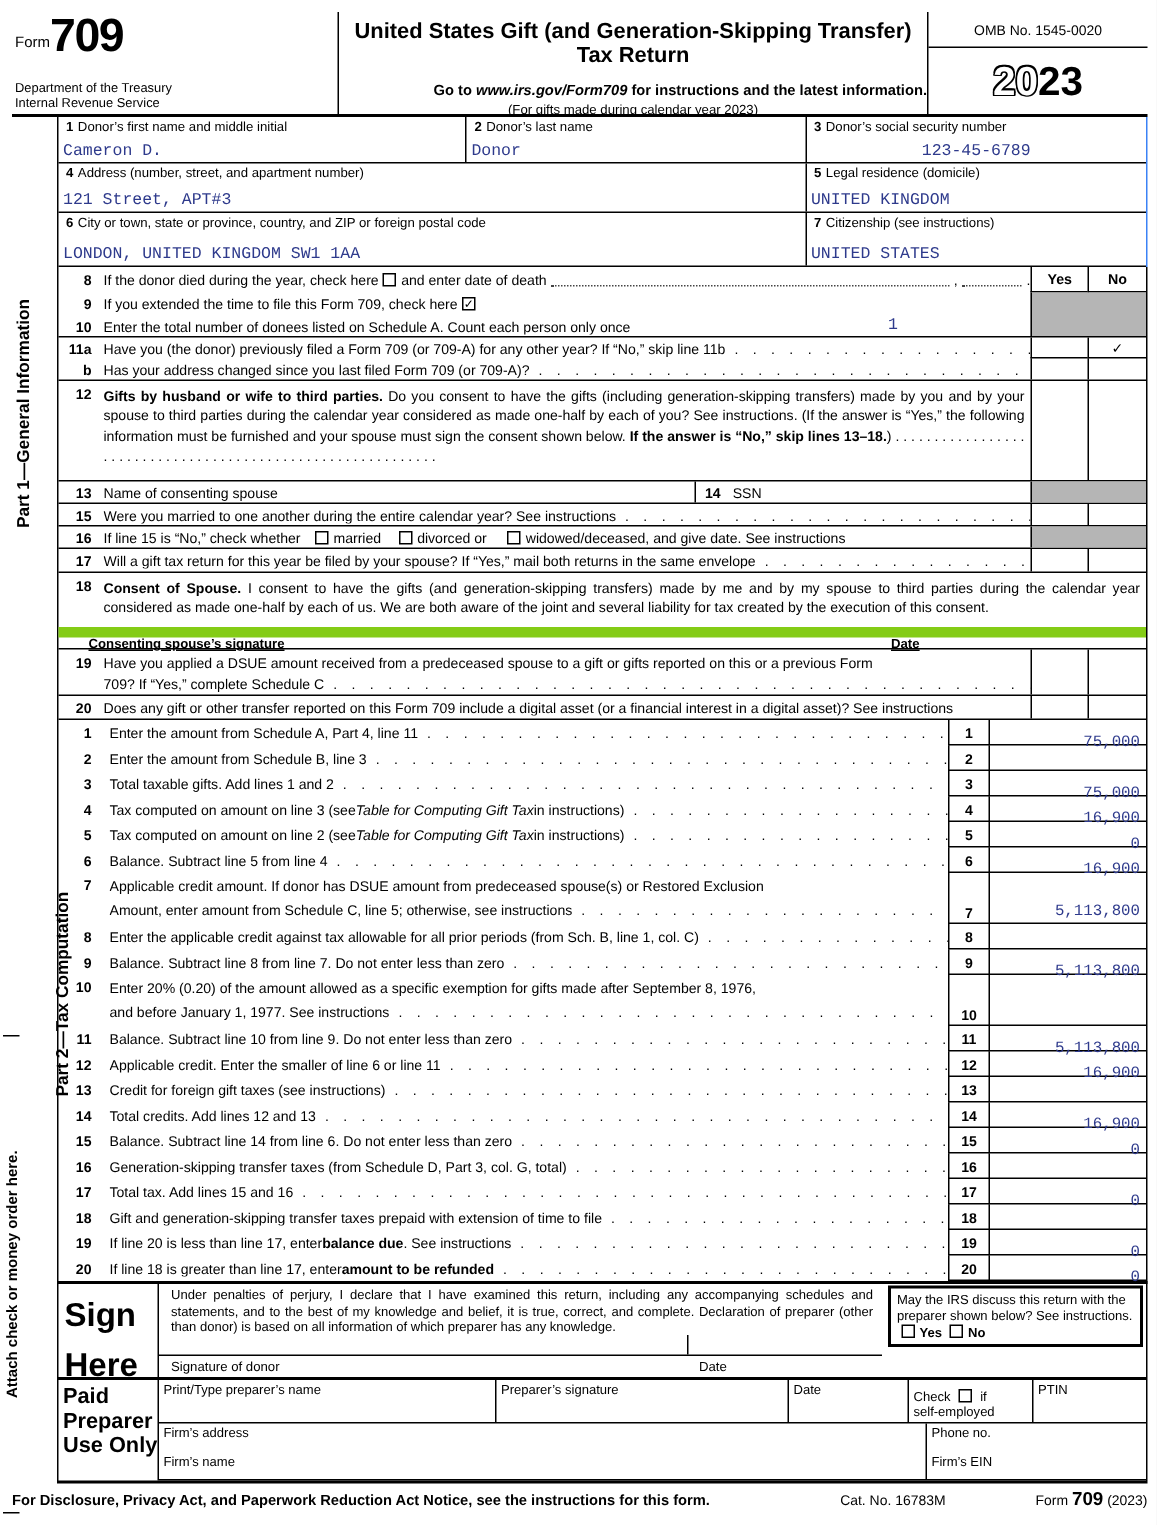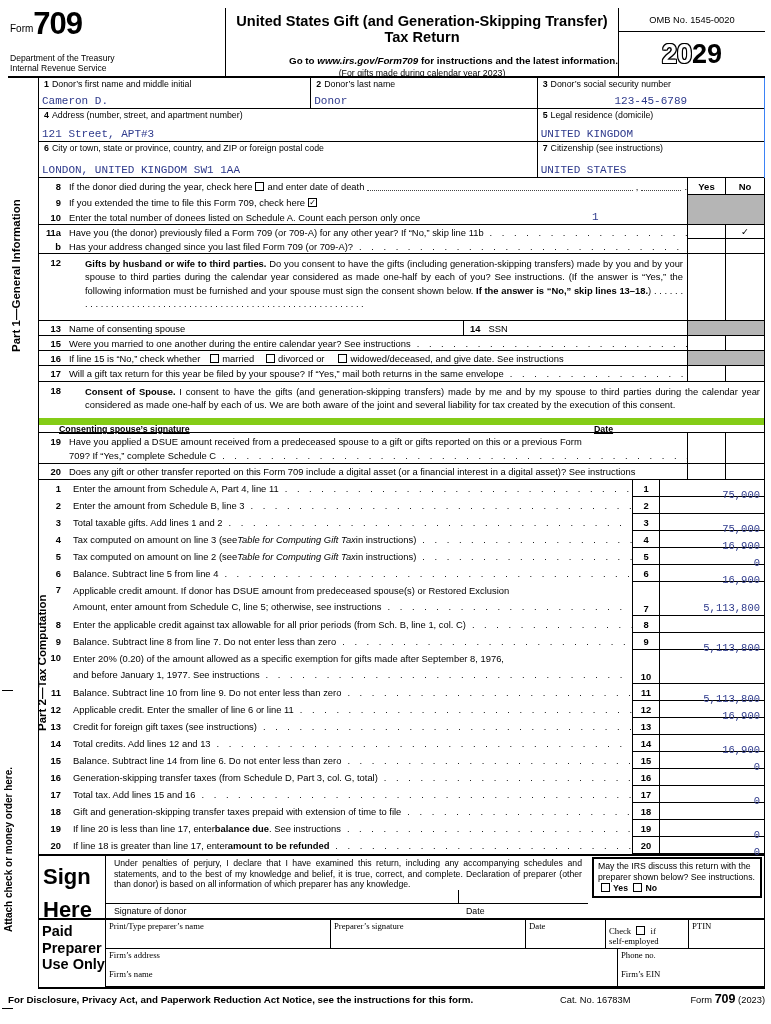--- a/index.html
+++ b/index.html
@@ -53,21 +53,21 @@
   .n { width:30px; text-align:right; padding-right:8px; font-weight:bold; flex:none; }
   .l { flex:1; display:flex; align-items:center; white-space:nowrap; overflow:hidden; min-width:0; }
   .d { flex:1; overflow:hidden; white-space:nowrap; word-spacing:7px; margin-left:6px; min-width:0; }
   .yn { width:38px; align-self:stretch; border-left:1px solid #000; display:flex; align-items:center; justify-content:center; flex:none; }
   .yn.last { width:39px; }
   .ynw { width:77px; align-self:stretch; border-left:1px solid #000; flex:none; }
   .g { background:#b5b5b5; }
   .ynh { font-weight:bold; font-size:9.5px; }
   .dotfill { flex:1; border-bottom:1px dotted #444; height:8px; margin:0 3px; min-width:10px; }
   .dotfill.short { flex:0 0 40px; }
-  .para { flex:1; overflow:hidden; line-height:13.3px; text-align:justify; white-space:normal; padding-right:4px; min-width:0;margin-left:16px; }
+  .para { flex:1; overflow:hidden; line-height:13.3px; text-align:justify; white-space:normal; padding-right:4px; min-width:0; }
   .sigrow { display:flex; align-items:center; border-top:7px solid #84cc16; border-bottom:1px solid #000; height:15px; font-size:8.8px; font-weight:bold;text-decoration:underline; }
 
   
   .p2r { height:17px; }
   .p2r.tall { height:34px; align-items:stretch; }
   .p2 .n { width:34px; padding-right:12px; }
   .box { width:28px; align-self:stretch; border-left:1px solid #000; border-right:1px solid #000; border-bottom:1px solid #000;
          display:flex; align-items:center; justify-content:center; font-weight:bold; flex:none; }
   .amt { width:104px; align-self:stretch; border-bottom:1px solid #000; display:flex; align-items:center; justify-content:flex-end;
          padding-right:4px; flex:none; }
@@ -83,21 +83,21 @@
   .decl { flex:1; font-size:8.7px; line-height:10.6px; padding:2px 6px 0 8px; text-align:justify; }
   .dsig { display:flex; align-items:center; border-top:1px solid #000; height:15px; font-size:8.8px; padding-left:8px; }
   .dsig .date { position:absolute; left:360px; bottom:2px; }
   .tick { position:absolute; left:352px; bottom:15px; width:1px; height:13px; background:#000; }
   .irs-box { width:170px; border:2px solid #000; margin:1px 2px auto 4px; padding:2px 4px; font-size:8.7px; line-height:11px; flex:none; }
   .irs-box b { font-size:8.7px; }
 
   .prep { display:flex; border-top:2px solid #000; border-bottom:2px solid #000; border-left:1px solid #000; border-right:1px solid #000; height:71px; }
   .prep-left { width:67px; border-right:1px solid #000; font-weight:bold; font-size:14.5px; line-height:1.14; padding:3px 0 0 3px; }
   .prep-right { flex:1; display:flex; flex-direction:column; min-width:0; }
-  .prow { display:flex;font-family:Liberation Serif, serif; }
+  .prow { display:flex; }
   .pcell { font-size:8.7px; padding:1px 3px; border-right:1px solid #000; overflow:hidden; }
   .pcell.last { border-right:none; }
   .prow1 { height:30px; border-bottom:1px solid #000; }
   .prow2, .prow3 { height:20px; }
   .prow2 { border-bottom:1px solid #000; }
 
   .footer { display:flex; align-items:baseline; margin:3px 6px 0 8px; width:757px; }
   .f-notice { font-weight:bold; font-size:9.8px; flex:1; }
   .f-cat { font-size:9.3px; margin-right:60px; }
   .f-form { font-size:9.3px; }
@@ -127,21 +127,21 @@
     </div>
     <div class="h-mid">
       <div class="h-title">United States Gift (and Generation-Skipping Transfer) Tax Return</div>
       <div class="h-goto"><span>Go to </span><i>www.irs.gov/Form709</i><span> for instructions and the latest information.</span></div>
       <div class="h-sub">(For gifts made during calendar year 2023)</div>
     </div>
     <div class="h-right">
       <div class="h-omb">OMB No. 1545-0020</div>
       <div class="h-year">
           <span class="yr-outline">20</span>
-          <span>29</span>
+          <span>23</span>
         </div>
     </div>
   </div>
 
   <div class="blk idt">
     <div class="id-row bb" style="height:31px;">
       <div class="id-cell" style="width:272px;">
         <b>1</b><span>Donor’s first name and middle initial</span>
         <span class="val">Cameron D.</span>
       </div>

